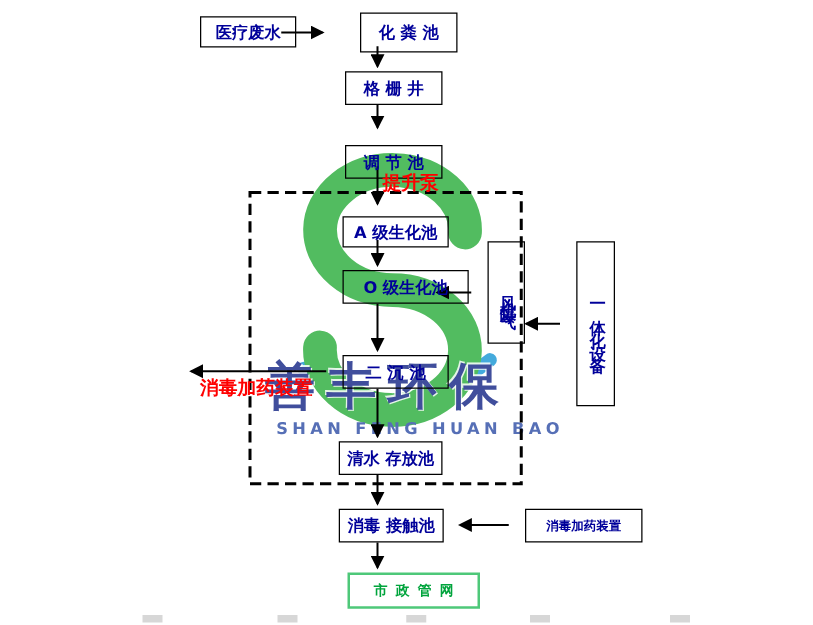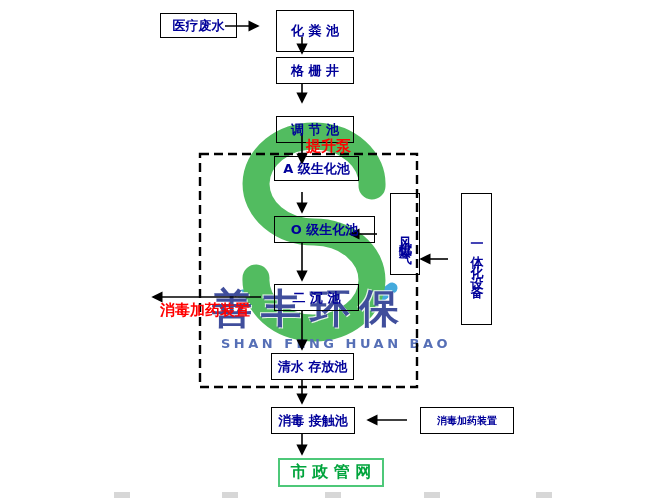--- a/index.html
+++ b/index.html
@@ -41,21 +41,22 @@
     font-size:13px;font-weight:bold;white-space:nowrap;margin-left:13px;
   }
   .node.v{
     writing-mode:vertical-rl;text-orientation:upright;
     letter-spacing:5px;padding-top:4px;
   }
   .node.v.tall{letter-spacing:10px;}
   .node.green{
     border:2px solid var(--municipal-green-border,#4ec879);
     color:var(--municipal-green-text,#00a43c);
-    font-size:16px;
+    font-size:11px;
+    font-family:Liberation Mono, monospace;
   }
   .red-label{
     position:absolute;z-index:4;
     color:var(--annotation-red,#ff0000);
     font-size:15px;font-weight:bold;white-space:nowrap;
   }
 
   
   .tick{position:absolute;height:6px;width:16px;background:#c9c9c9;opacity:.75;z-index:0;}
 </style>
@@ -90,27 +91,27 @@
     <line x1="302" y1="380" x2="302" y2="403" marker-end="url(#ah)"></line>
     <line x1="302" y1="434" x2="302" y2="454" marker-end="url(#ah)"></line>
     <line x1="377" y1="234" x2="350" y2="234" marker-end="url(#ah)"></line>
     <line x1="448" y1="259" x2="421" y2="259" marker-end="url(#ah)"></line>
     <line x1="261" y1="297" x2="153" y2="297" marker-end="url(#ah)"></line>
     <line x1="407" y1="420" x2="368" y2="420" marker-end="url(#ah)"></line>
   </svg>
 
   <div class="node" style="left:147px;top:13px;width:77px;height:25px">医疗废水</div>
 
-  <div class="node" style="left:263px;top:10px;width:78px;height:42px">化  粪  池</div>
+  <div class="node" style="left:275px;top:10px;width:78px;height:32px">化  粪  池</div>
 
   <div class="node" style="left:263px;top:57px;width:78px;height:27px">格  栅  井</div>
 
   <div class="node" style="left:263px;top:116px;width:78px;height:27px">调  节  池</div>
 
-  <div class="node" style="left:261px;top:156px;width:85px;height:25px">A 级生化池</div>
+  <div class="node" style="left:261px;top:173px;width:85px;height:25px">A 级生化池</div>
 
   <div class="node" style="left:261px;top:216px;width:101px;height:27px">O 级生化池</div>
 
   <div class="node v" style="left:377px;top:193px;width:30px;height:82px">风机曝气</div>
 
   <div class="node v tall" style="left:448px;top:193px;width:31px;height:132px">一体化设备</div>
 
   <div class="node" style="left:261px;top:284px;width:85px;height:27px">二  沉  池</div>
 
   <div class="node" style="left:258px;top:353px;width:83px;height:27px">清水 存放池</div>

